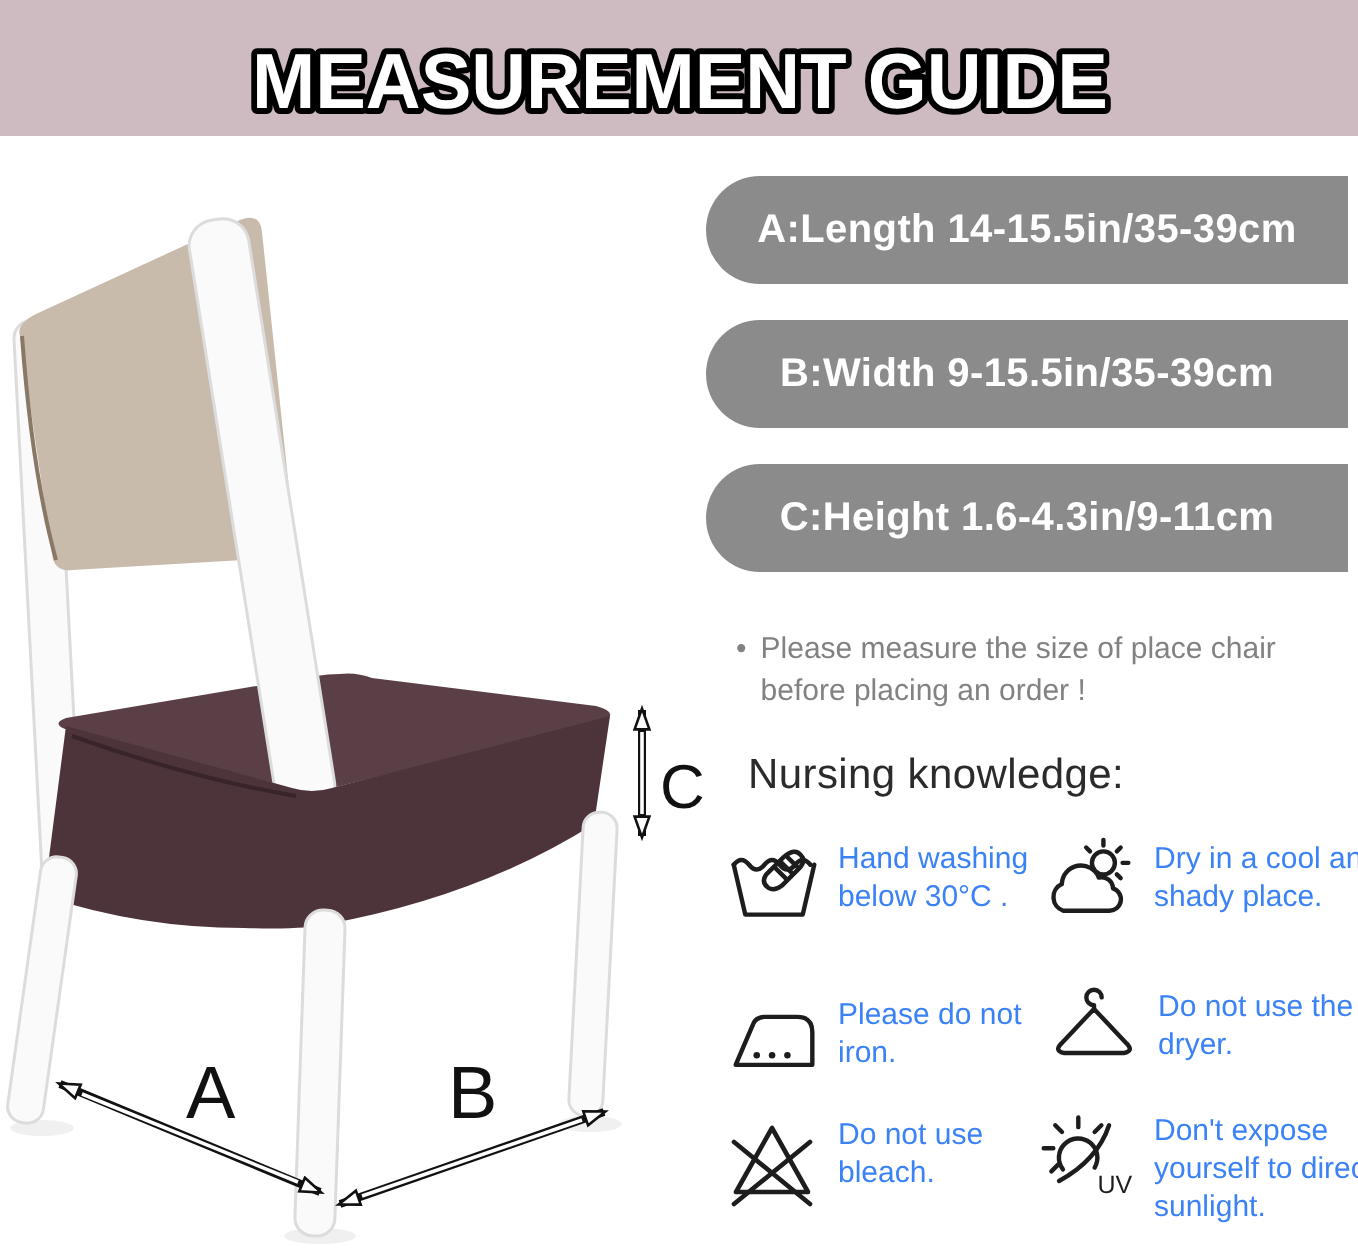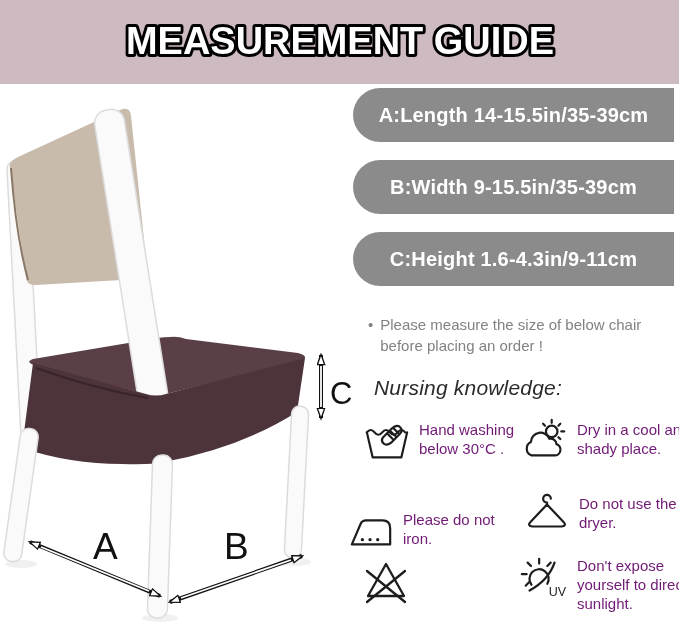--- a/index.html
+++ b/index.html
@@ -1,52 +1,52 @@
 <!DOCTYPE html>
 <html><head>
 <meta charset="utf-8">
 <style>
   html,body{margin:0;padding:0;}
   body{
     width:679px;height:625px;position:relative;overflow:hidden;
     background:#ffffff;font-family:"Liberation Sans",sans-serif;
   }
   .header{
-    position:absolute;left:0;top:0;width:679px;height:84px;
+    position:absolute;left:0;top:0;width:679px;height:68px;
     background:#cebac1;
   }
   .header svg{display:block;}
   .pill{
     position:absolute;left:353px;width:321px;height:54px;
     background:#8b8b8b;border-radius:27px 0 0 27px;
     display:flex;align-items:center;justify-content:center;
     color:#ffffff;font-size:20px;font-weight:600;letter-spacing:0.2px;
   }
   .pill-a{top:88px;} .pill-b{top:160px;} .pill-c{top:232px;}
   .note{
     position:absolute;left:368px;top:314px;width:300px;
     display:flex;gap:7px;color:#828282;font-size:15px;line-height:21px;
   }
   .note .bullet{flex:0 0 auto;}
   .nursing-heading{
     position:absolute;left:374px;top:376px;
-    color:#2b2b2b;font-size:21px;letter-spacing:0.2px;font-style:italic;
+    color:#2b2b2b;font-size:21px;letter-spacing:0.2px;
   }
   .care-item{
     position:absolute;display:flex;align-items:flex-start;gap:9px;
   }
   .care-item svg{flex:0 0 auto;display:block;}
   .care-text{
-    color:#701a75;font-size:15px;line-height:19px;margin-top:2px;
+    color:#3b82f6;font-size:15px;line-height:19px;margin-top:2px;
   }
   .w1 .care-text{width:102px;}
   .w2 .care-text{width:126px;}
   .item1{left:364px;top:418px;}
   .item2{left:522px;top:418px;}
-  .item3{left:348px;top:496px;margin-top:12px;}
+  .item3{left:364px;top:496px;}
   .item4{left:524px;top:492px;}
   .item5{left:362px;top:556px;}
   .item6{left:518px;top:554px;}
   .chair{position:absolute;left:0;top:76px;}
   .icon-stroke{stroke:#1d1d1d;stroke-width:2.3;fill:none;stroke-linecap:round;stroke-linejoin:round;}
 </style>
 </head>
 <body>
 
 <div class="header">
@@ -107,21 +107,21 @@
 </div>
 <div class="pill pill-b">
   <span>B:Width 9-15.5in/35-39cm</span>
 </div>
 <div class="pill pill-c">
   <span>C:Height 1.6-4.3in/9-11cm</span>
 </div>
 
 <div class="note">
   <span class="bullet">•</span>
-  <span>Please measure the size of below chair before placing an order !</span>
+  <span>Please measure the size of place chair before placing an order !</span>
 </div>
 
 <div class="nursing-heading">Nursing knowledge:</div>
 
 <div class="care-item item1 w1">
   <svg width="46" height="46" viewBox="0 0 48 48">
     <g class="icon-stroke">
       <path d="M3,15 q4,-5 8,0 q4,5 8,0 q4,-5 8,0 q4,5 8,0 q4,-5 8,0"></path>
       <path d="M3,15 L9,41 L39,41 L45,15"></path>
       <path d="M21,27 q-4,-3 -1,-7 l9,-9 q6,-5 9,-1 q3,3 -1,7 l-9,9 q-4,3 -7,1 z"></path>
@@ -164,20 +164,21 @@
   <div class="care-text">Do not use the dryer.</div>
 </div>
 
 <div class="care-item item5 w1">
   <svg width="48" height="48" viewBox="0 0 48 48">
     <g class="icon-stroke">
       <path d="M24,8 L6,40 h36 z"></path>
       <path d="M5,15 L43,46 M43,15 L5,46"></path>
     </g>
   </svg>
+  <div class="care-text">Do not use bleach.</div>
 </div>
 
 <div class="care-item item6 w2">
   <svg width="50" height="48" viewBox="0 0 52 48">
     <g class="icon-stroke">
       <path d="M22,4 v5 M10,8 l3.5,3.5 M4,20 h5 M8,32 l3.5,-3.5 M34,8 l-3.5,3.5"></path>
       <path d="M14,31 a10,10 0 1 1 16.5,-1"></path>
       <path d="M38,8 Q32,26 12,37"></path>
     </g>
     <text x="32" y="43" font-size="13" fill="#1d1d1d" font-family="Liberation Sans, sans-serif">UV</text>

